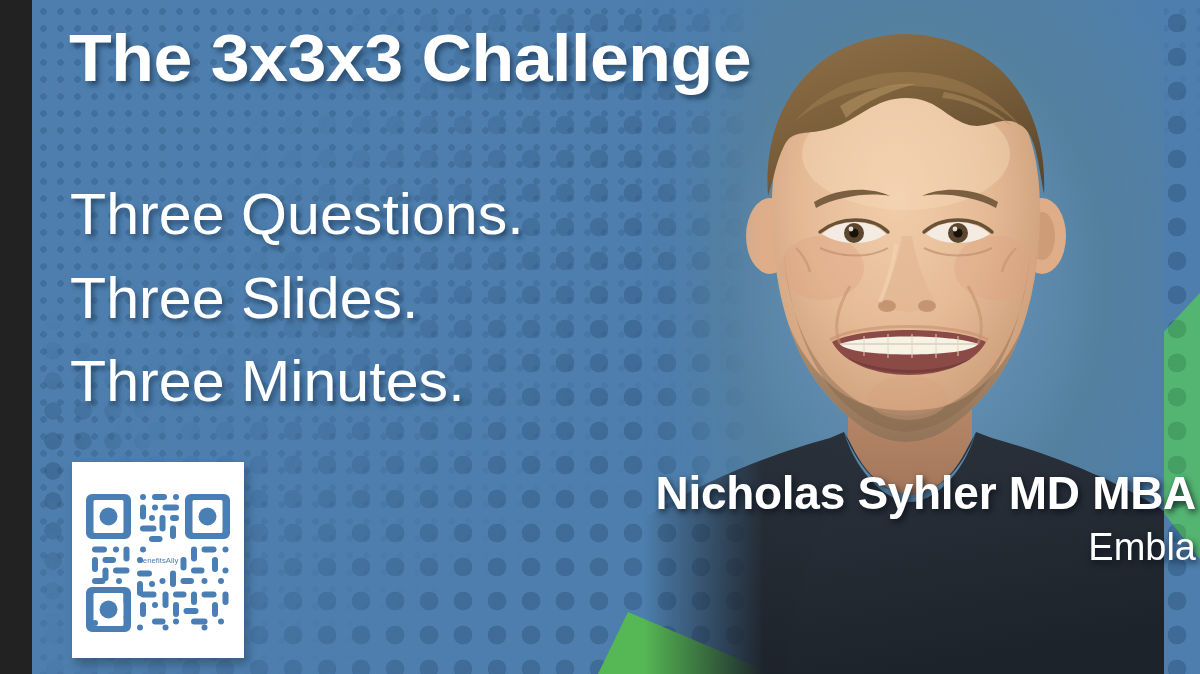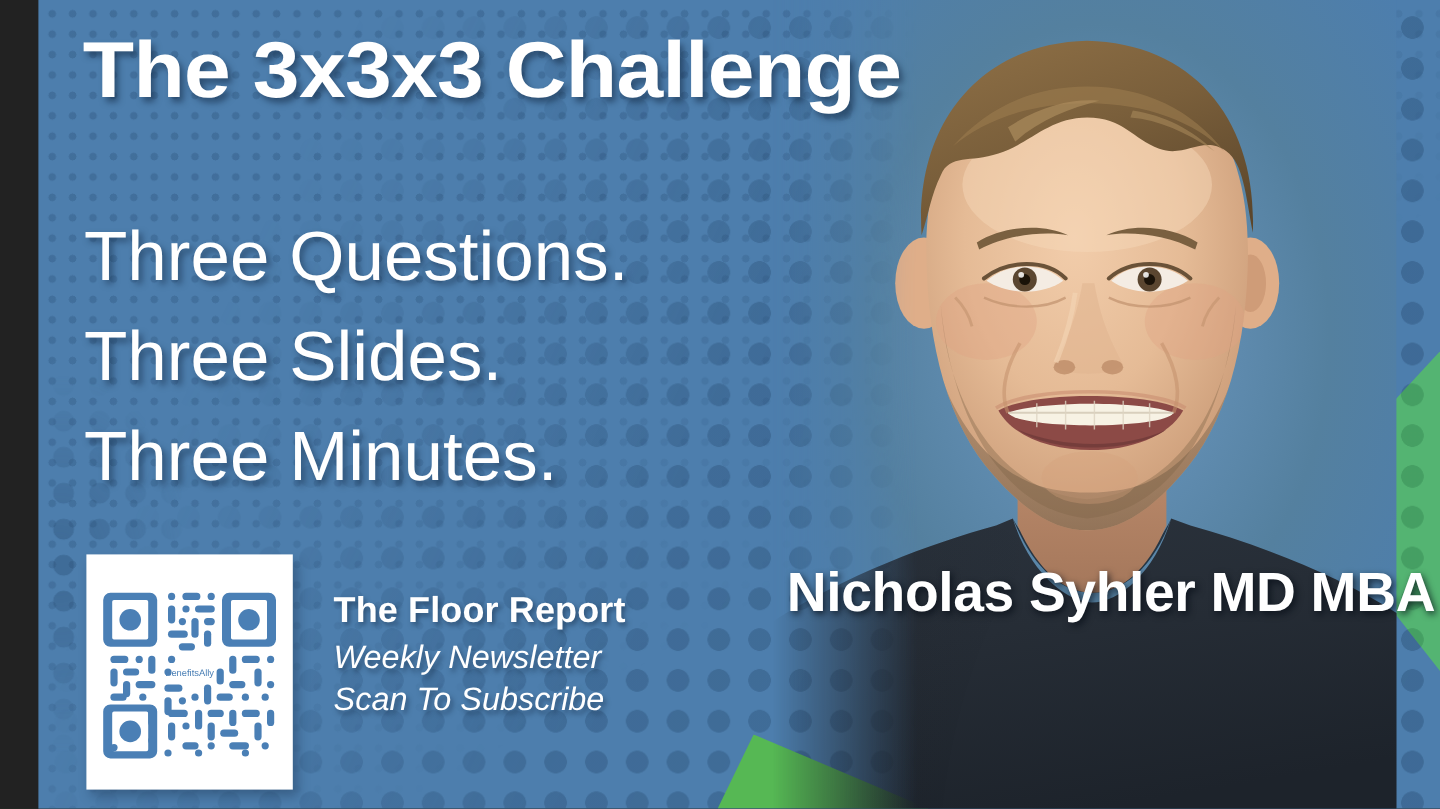--- a/index.html
+++ b/index.html
@@ -369,23 +369,19 @@
           <rect x="27" y="71" width="4" height="9" rx="2"></rect>
           <rect x="27" y="86" width="4" height="4" rx="2"></rect>
           <rect x="93" y="55" width="4" height="4" rx="2"></rect>
           <rect x="93" y="71" width="4" height="9" rx="2"></rect>
         </g>
       </g>
       <text x="50" y="52" text-anchor="middle" font-size="5.2" font-family="Liberation Sans, sans-serif" fill="#4a7fb5">BenefitsAlly</text>
     </svg>
   </div>
 
-  <div class="brandblock">
-    <div class="brand-title">The Floor Report</div>
-    <div class="brand-l2">Weekly Newsletter</div>
-    <div class="brand-l3">Scan To Subscribe</div>
-  </div>
 
   <div class="speaker">
     <div class="speaker-name">Nicholas Syhler MD MBA</div>
+    <div class="speaker-org">Embla</div>
   </div>
 
 </div>
 
 </body></html>

